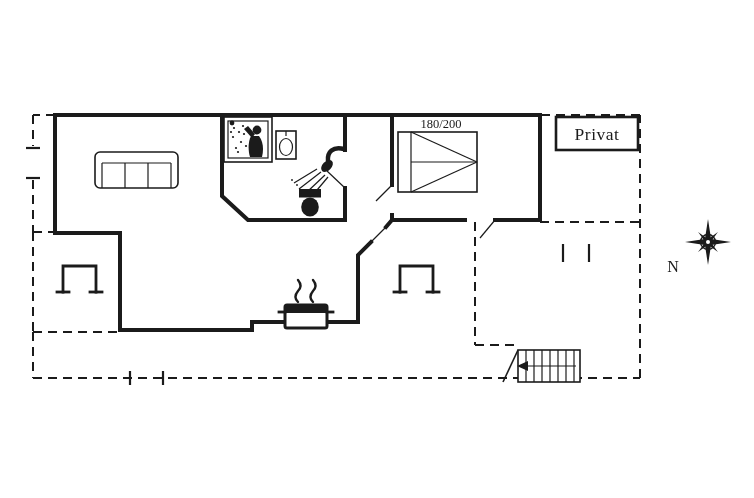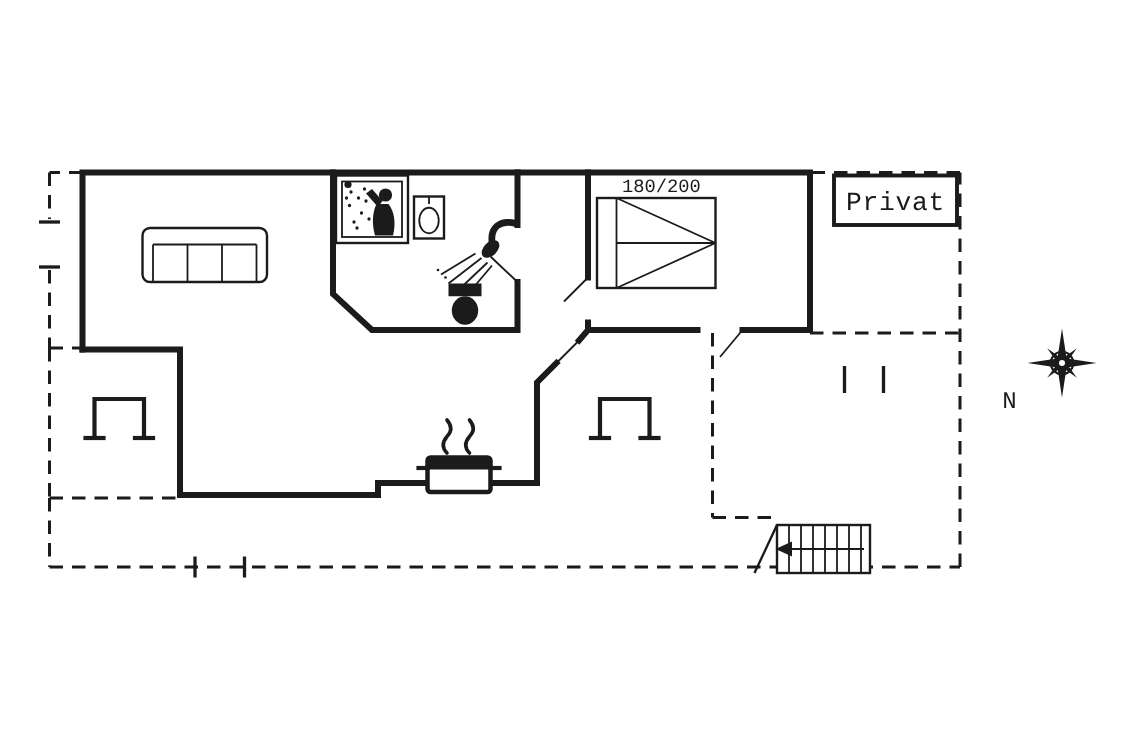--- a/index.html
+++ b/index.html
@@ -1,20 +1,20 @@
 <!DOCTYPE html>
 <html style="--ink: #1b1b1b; --paper: #ffffff;"><head>
 <meta charset="utf-8">
 <style>
   html,body{margin:0;padding:0;background:#e9e9e9;}
   .stage{
     width:754px;height:498px;
     background:var(--paper,#ffffff);
     position:relative;margin:0 auto;
-    font-family:Liberation Mono, monospace;
+    font-family:Liberation Serif, serif;
     overflow:hidden;
   }
   svg{display:block}
   
   .w  {stroke:var(--ink,#1b1b1b);stroke-width:4;fill:none;stroke-linecap:square;stroke-linejoin:miter;}
   .d  {stroke:var(--ink,#1b1b1b);stroke-width:2;fill:none;stroke-dasharray:9 6;}
   .t  {stroke:var(--ink,#1b1b1b);stroke-width:1.6;fill:none;}
   .t1 {stroke:var(--ink,#1b1b1b);stroke-width:1.2;fill:none;}
   .tk {stroke:var(--ink,#1b1b1b);stroke-width:2.2;fill:none;}
   .b  {stroke:var(--ink,#1b1b1b);stroke-width:2.8;fill:none;stroke-linecap:square;}

